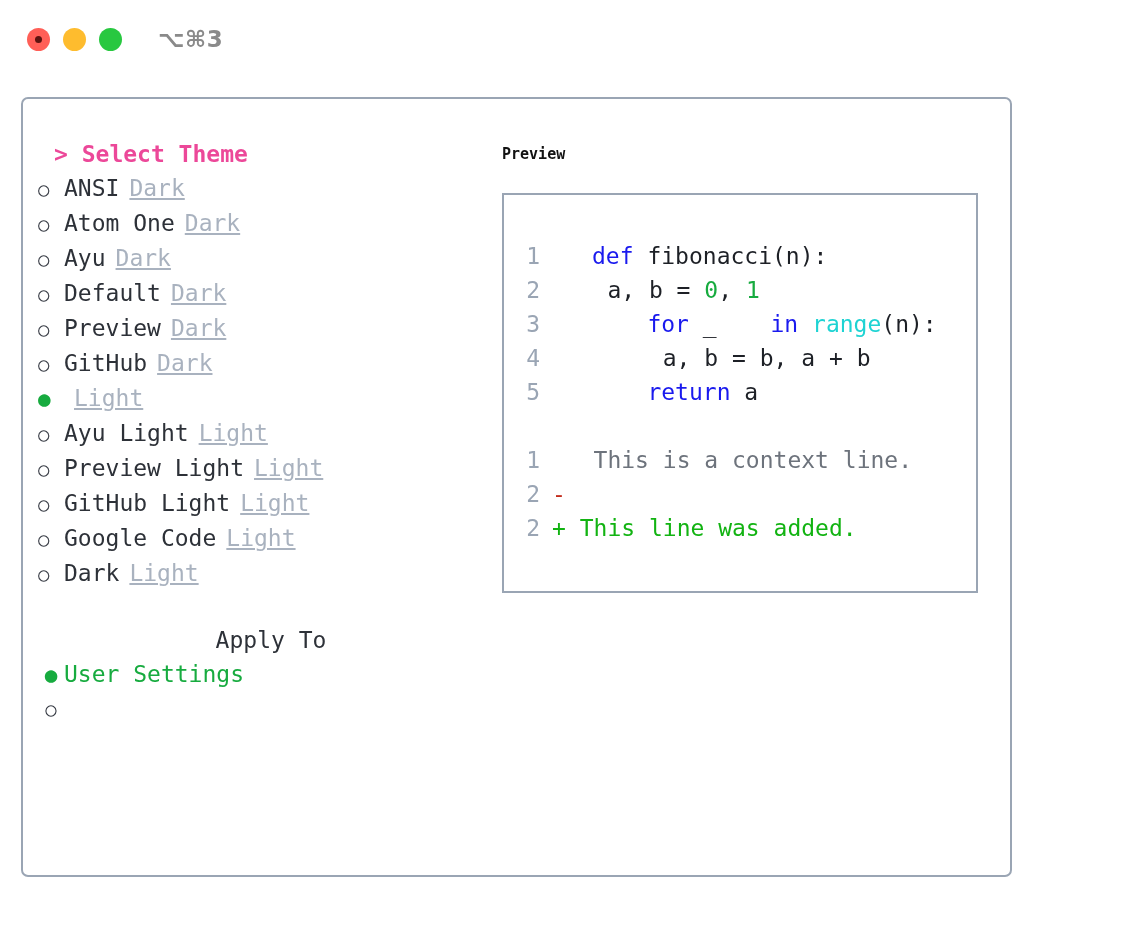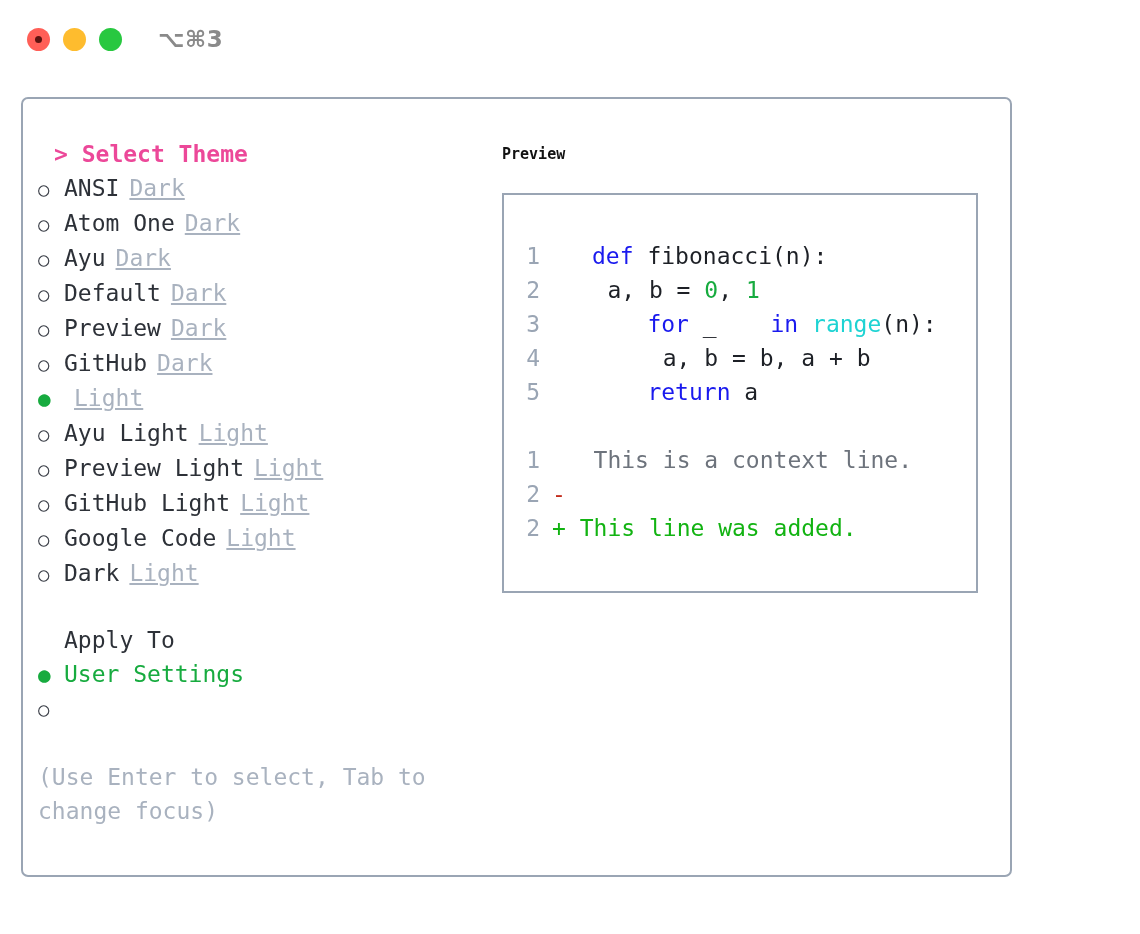--- a/index.html
+++ b/index.html
@@ -124,20 +124,21 @@
     color: #17ab3f;
   }
   .opt-badge {
     color: #a9b2bf;
     margin-left: 10px;
     text-decoration: underline;
   }
 
   #apply-block {
     margin-top: 32px;
+    text-align: center;
   }
   .apply-heading {
     font-size: 23px;
     color: #2d3138;
     line-height: 34px;
     padding-left: 26px;
     white-space: pre;
   }
 
   #hint-text {
@@ -248,21 +249,20 @@
           </div>
 
         <div id="apply-block">
           <div class="apply-heading">Apply To</div>
           <div id="apply-list">
               <div class="opt-row is-selected"><span class="opt-bullet selected">●</span><span class="opt-label">User Settings</span></div>
               <div class="opt-row"><span class="opt-bullet">○</span></div>
             </div>
         </div>
 
-        <div id="hint-text">(Use Enter to select, Tab to change focus)</div>
       </div>
 
       <div id="preview-column">
         <div id="preview-title">Preview</div>
         <div id="preview-box">
           <div id="code-area">
               <div class="code-line"><span class="ln">1</span><span class="tok-kw">def</span><span class="code-txt"> fibonacci(n):</span></div>
               <div class="code-line"><span class="ln">2</span><span class="code-txt">    a, b = </span><span class="tok-num">0</span><span class="code-txt">, </span><span class="tok-num">1</span></div>
               <div class="code-line"><span class="ln">3</span><span class="code-txt">    </span><span class="tok-kw">for</span><span class="code-txt"> _ </span><span class="tok-kw">in</span><span class="code-txt"> </span><span class="tok-fn">range</span><span class="code-txt">(n):</span></div>
               <div class="code-line"><span class="ln">4</span><span class="code-txt">        a, b = b, a + b</span></div>

